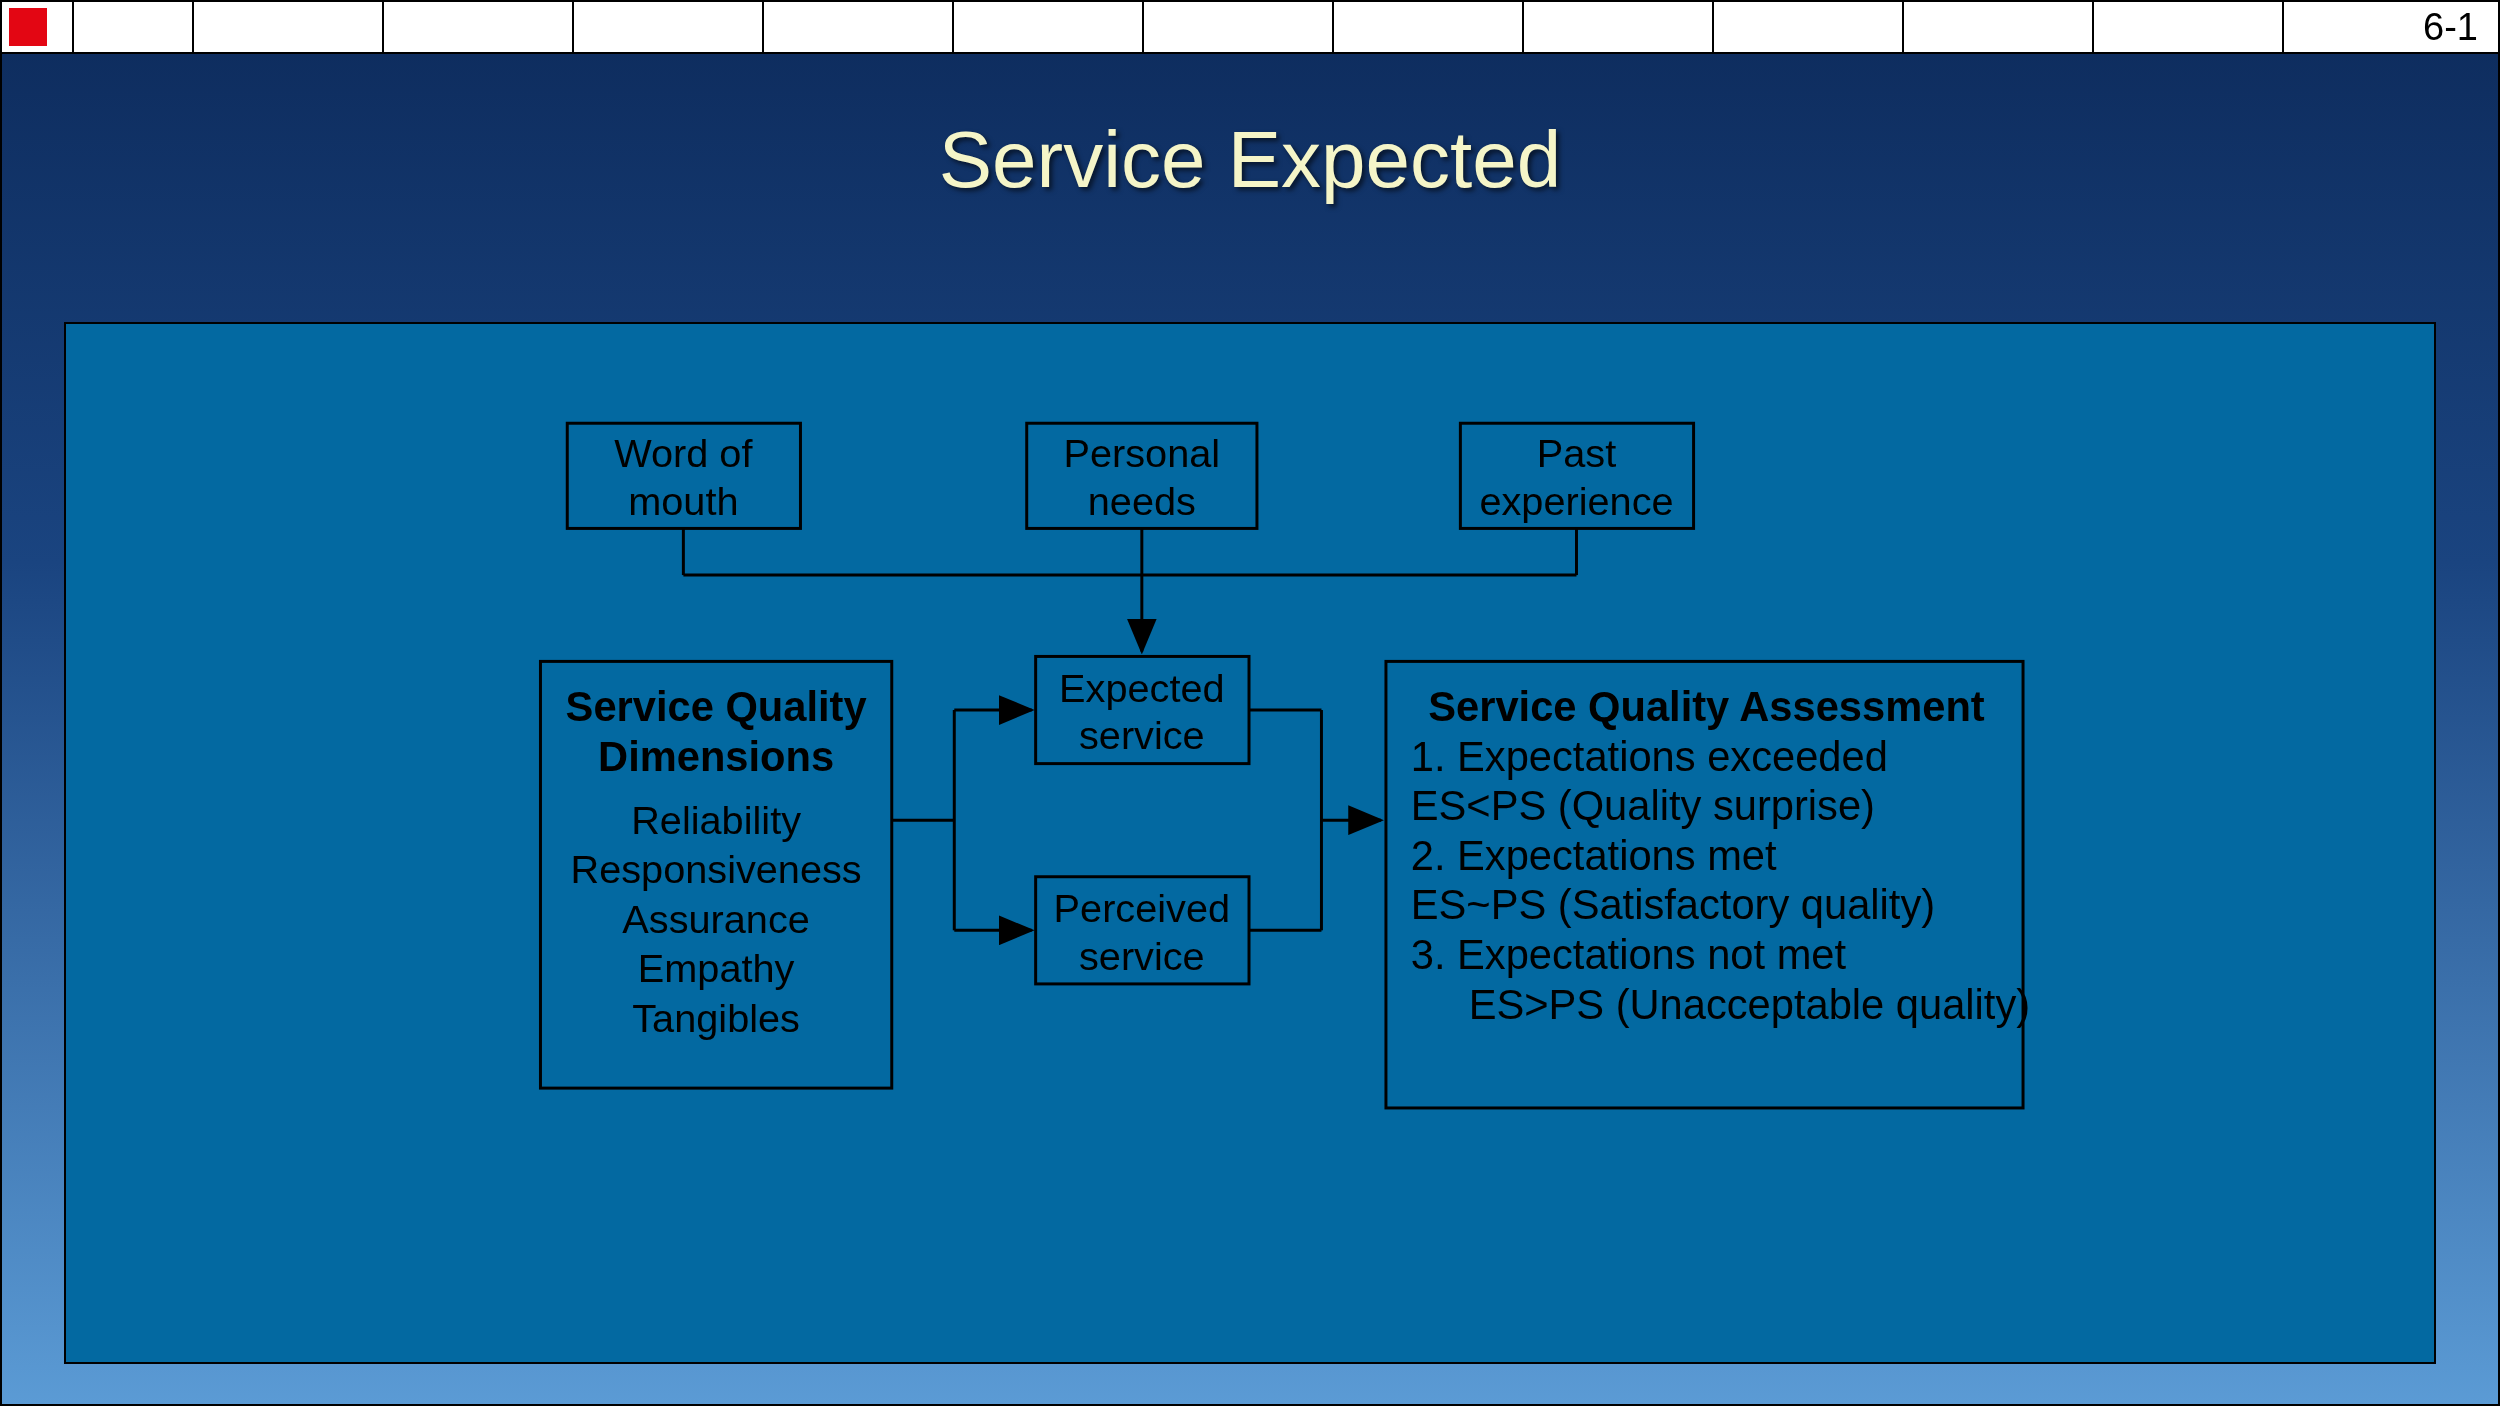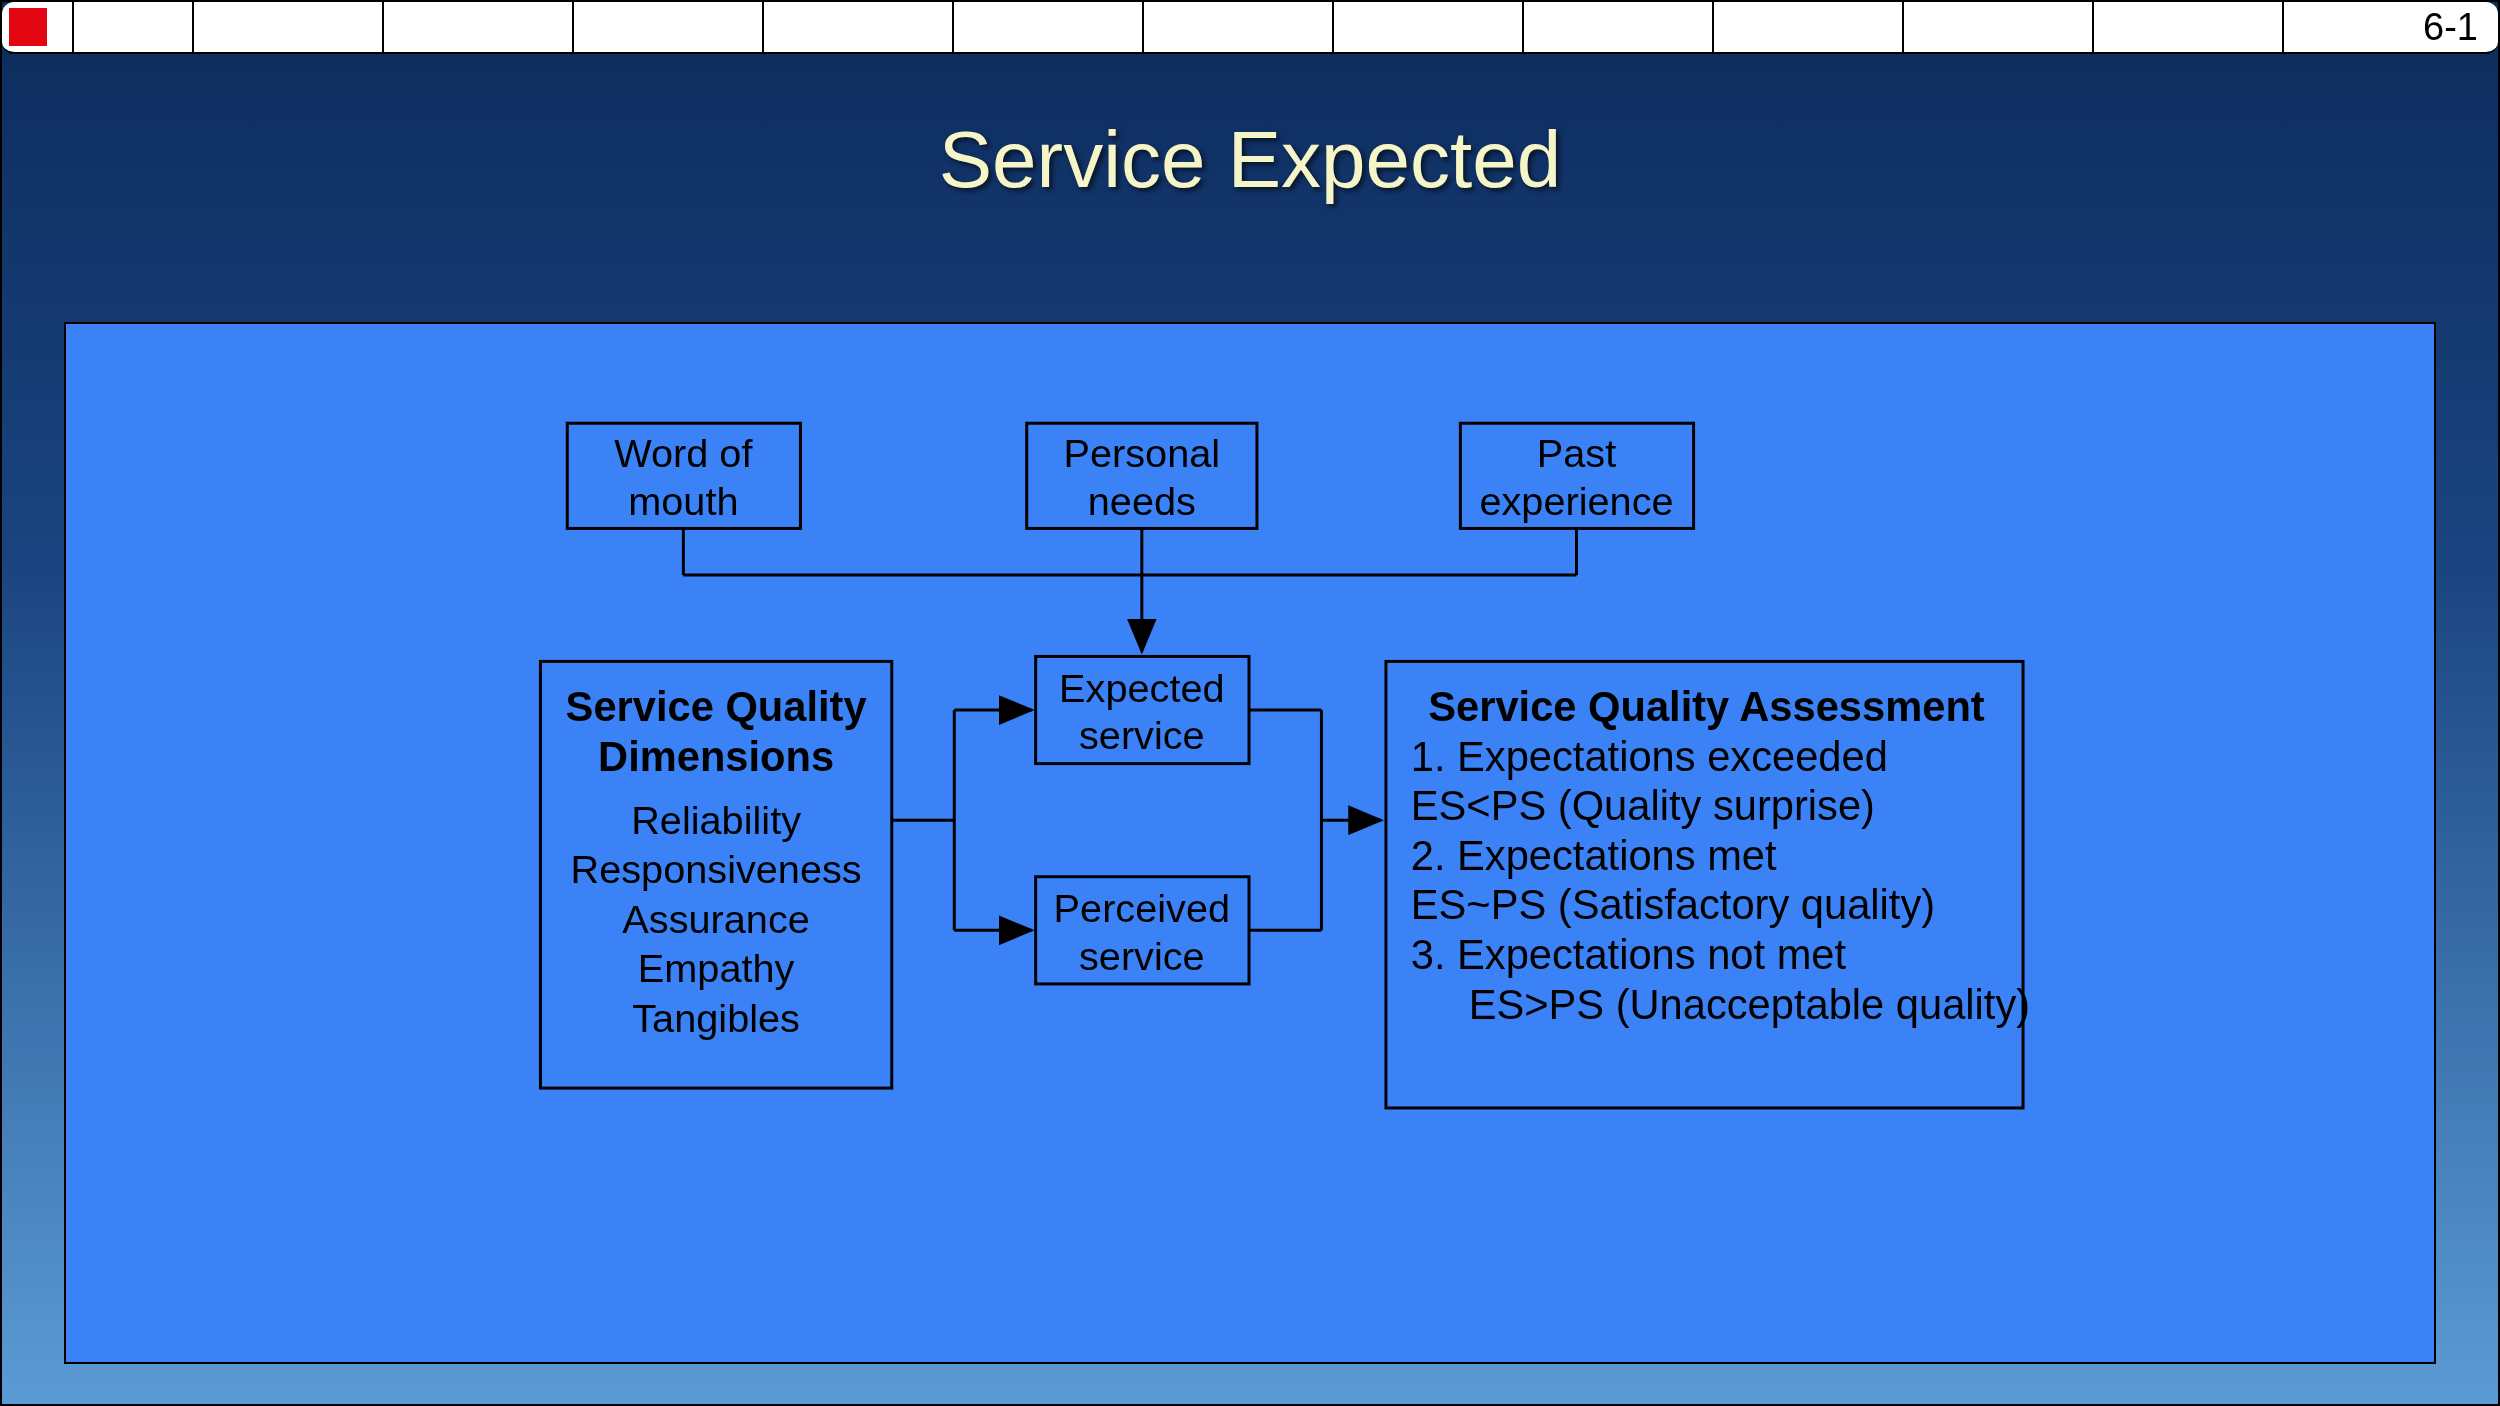--- a/index.html
+++ b/index.html
@@ -10,21 +10,20 @@
       background: linear-gradient(to bottom, #0d2b5c 0%, #1a4480 40%, #5b9bd5 100%);
       border: 2px solid #000;
       position: relative;
       overflow: hidden;
     }
     .top-bar {
       height: 52px;
       background: #fff;
       display: flex;
       border-bottom: 2px solid #000;
-      border-radius: 12px;
     }
     .top-cell {
       border-right: 2px solid #000;
       height: 100%;
       display: flex;
       align-items: center;
       justify-content: center;
     }
     .red-square {
       width: 38px;
@@ -45,21 +44,21 @@
       text-shadow: 3px 3px 5px rgba(0,0,0,0.6);
       margin-top: 60px;
       font-weight: normal;
     }
     .content-panel {
       position: absolute;
       top: 320px;
       left: 62px;
       right: 62px;
       bottom: 40px;
-      background: #3b82f6;
+      background: #0369a1;
       border: 2px solid #000;
     }
     .diagram-svg {
       width: 100%;
       height: 100%;
     }
     .box-text {
       font-family: Arial, sans-serif;
       font-size: 40px;
       fill: #000;

